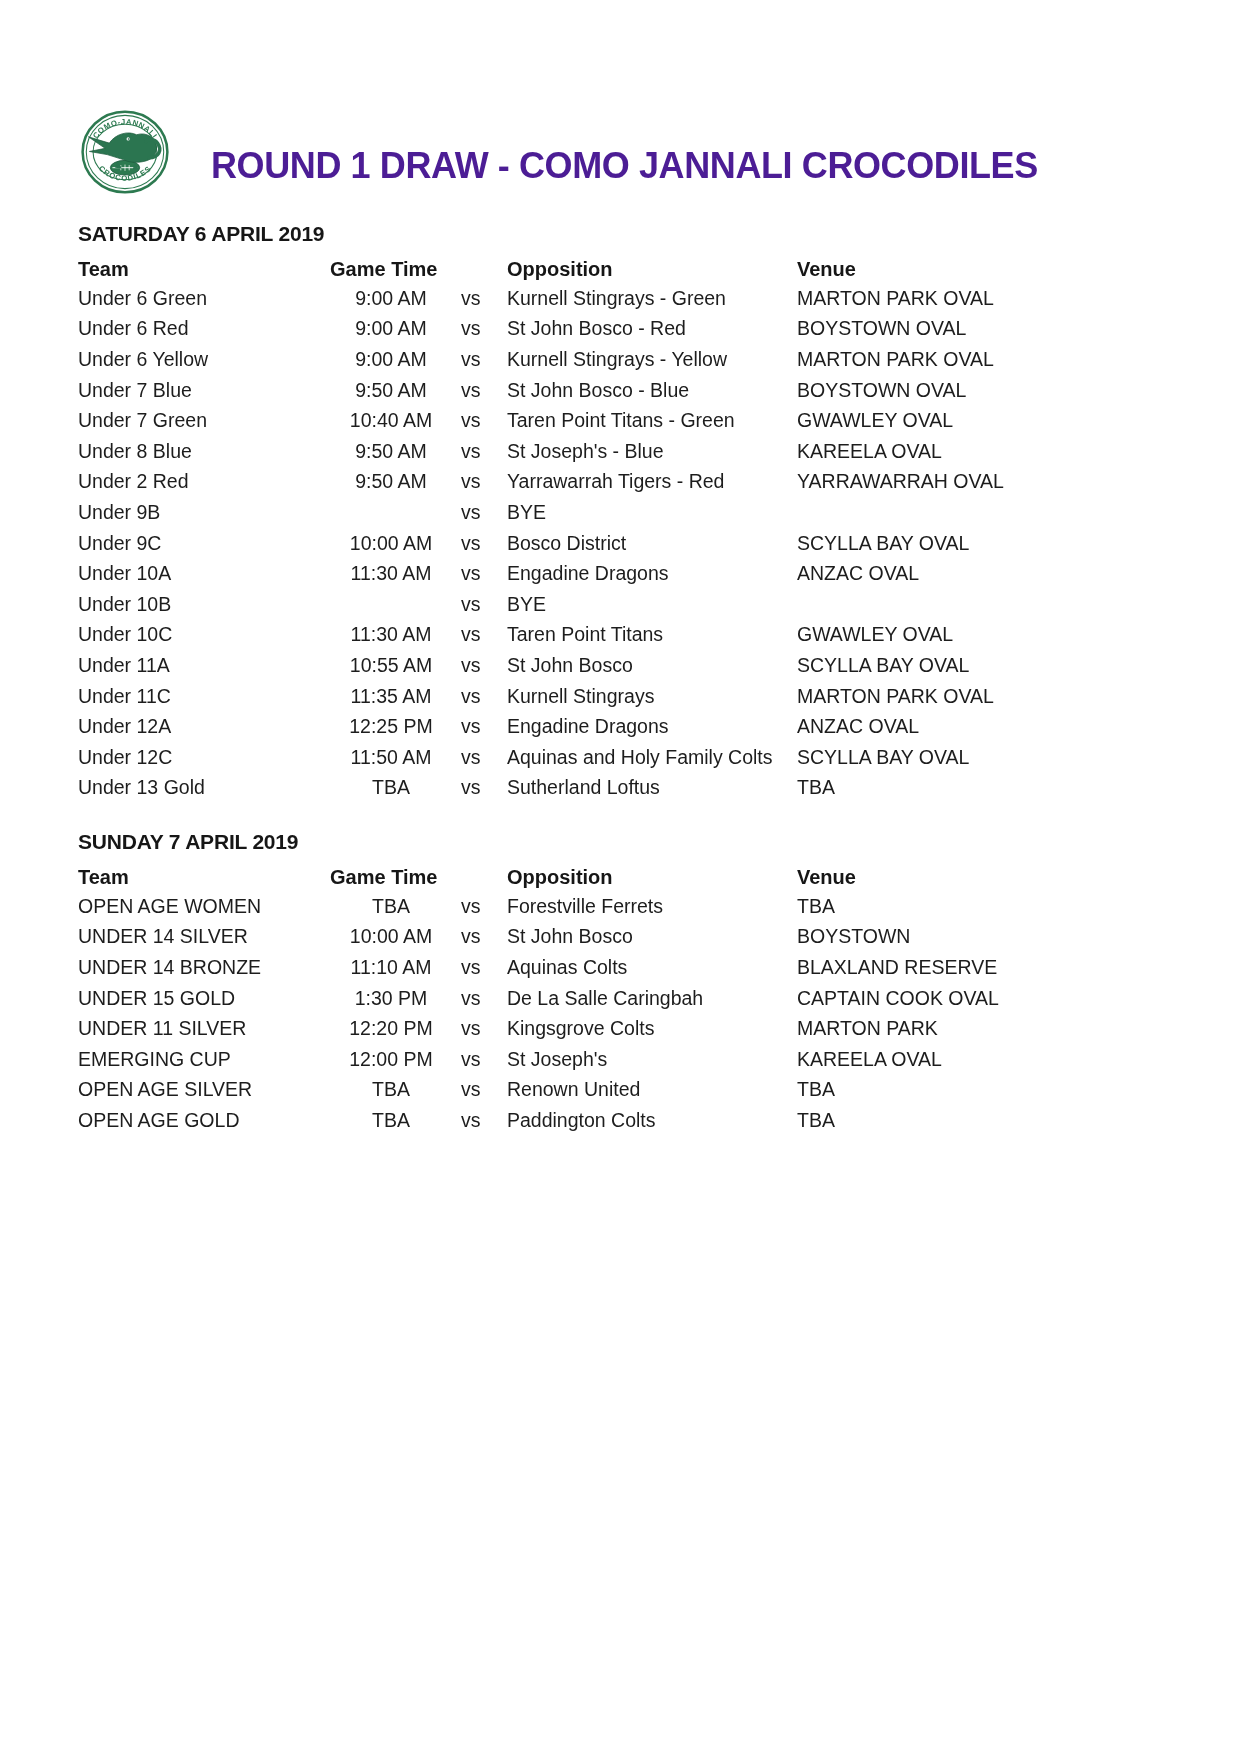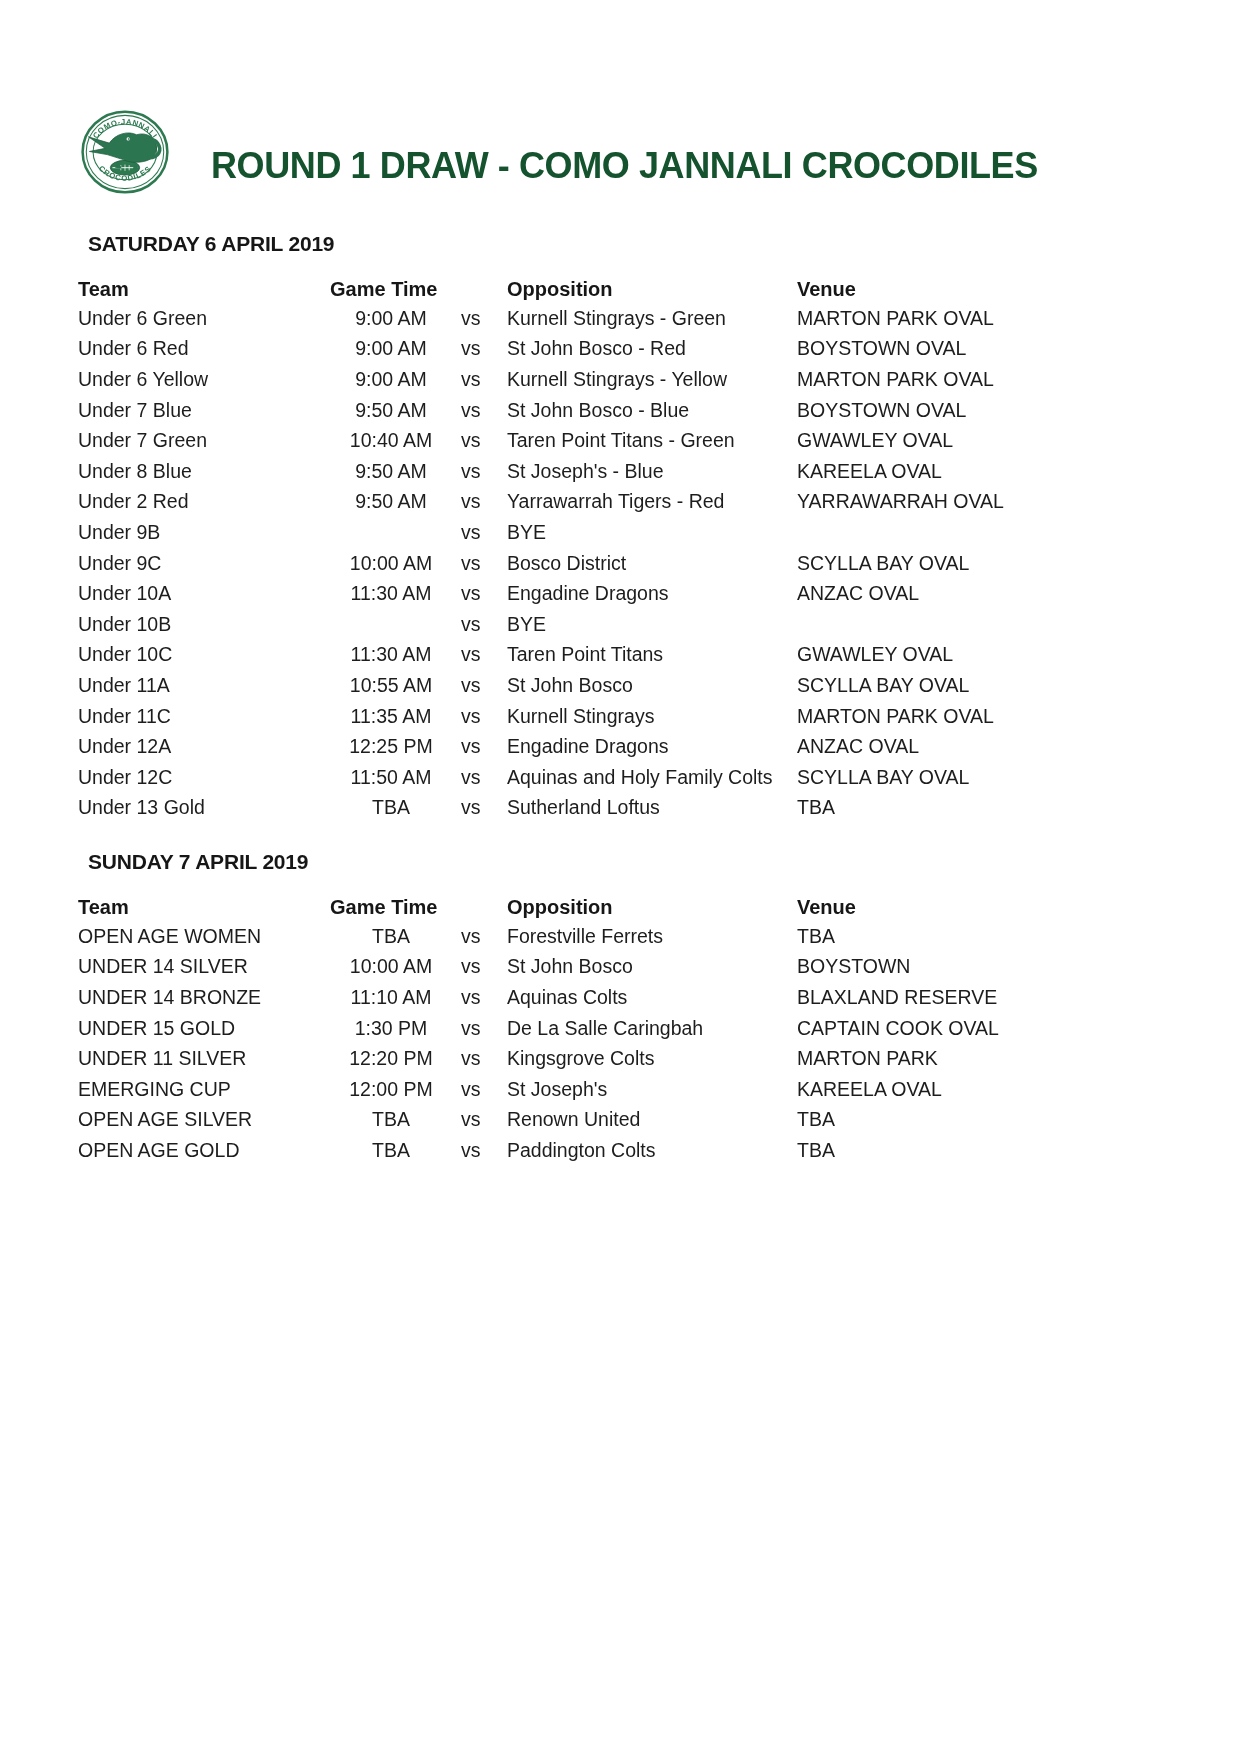--- a/index.html
+++ b/index.html
@@ -12,26 +12,26 @@
     color:#1a1a1a;
     overflow:hidden;
   }
   .logo {
     position:absolute; left:80px; top:108px;
     width:90px; height:88px;
   }
   .doc-title {
     position:absolute; left:211px; top:121px;
     font-size:36px; font-weight:700; letter-spacing:-0.4px;
-    color:#14532d; white-space:nowrap;
+    color:#4c1d95; white-space:nowrap;
   }
   .content { position:absolute; left:78px; top:221px; width:1110px; }
   .section-date {
     font-size:21px; font-weight:700; letter-spacing:-0.2px;
-    height:34px; line-height:26px; margin:10px; color:#161616;
+    height:34px; line-height:26px; margin:0; color:#161616;
   }
   section.draw-section + section.draw-section { margin-top:26px; }
   table.draw-table { border-collapse:collapse; table-layout:fixed; width:1080px; }
   col.c-team { width:252px; }
   col.c-time { width:122px; }
   col.c-vs   { width:55px;  }
   col.c-opp  { width:290px; }
   col.c-venue{ width:361px; }
   .draw-table th {
     font-size:20px; font-weight:700; text-align:left;

